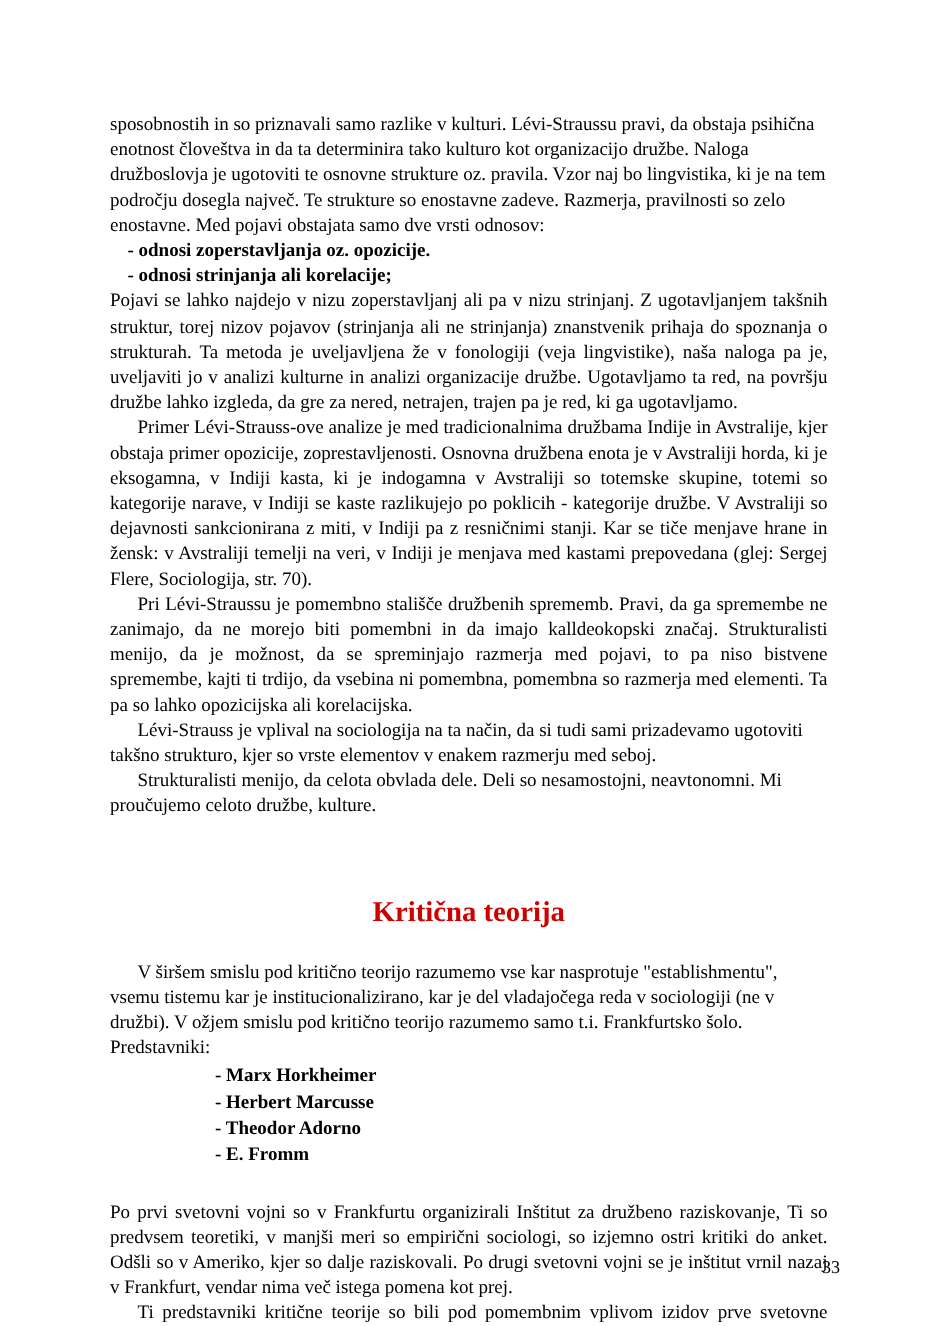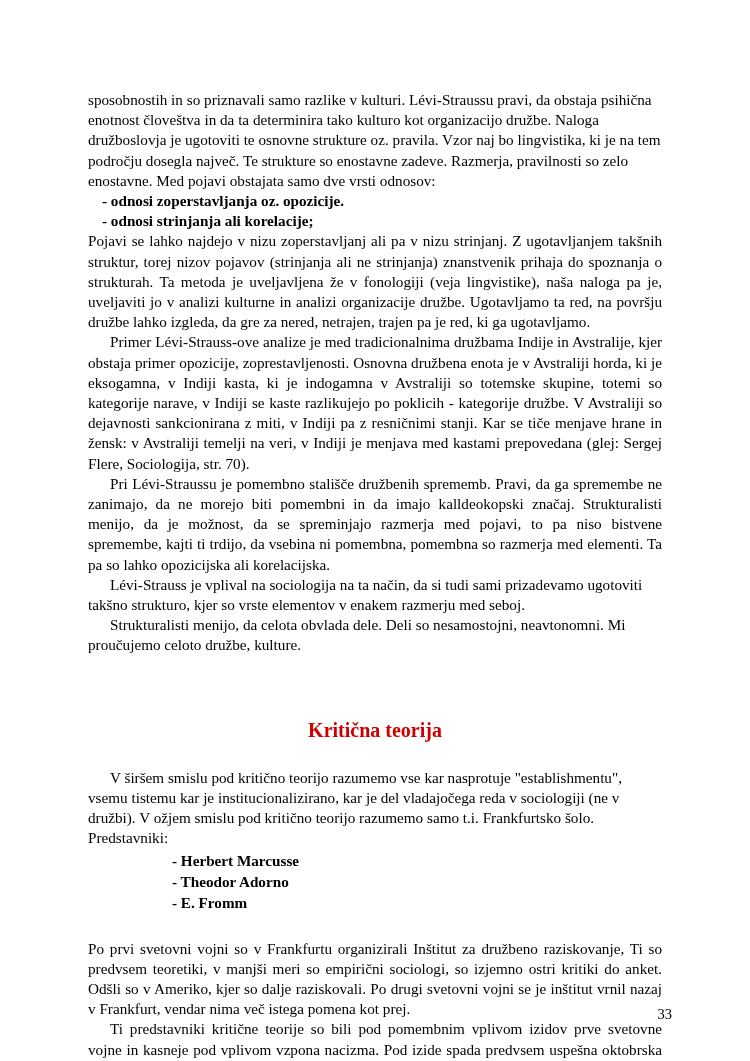--- a/index.html
+++ b/index.html
@@ -44,21 +44,21 @@
   .bullet-line {
     margin: 0;
     font-size: 15.2px;
     line-height: 20.2px;
     font-weight: bold;
     padding-left: 14px;
     text-align: left;
   }
   h2.section-heading {
     margin: 0;
-    font-size: 20px;
+    font-size: 23px;
     line-height: 24px;
     font-weight: bold;
     text-align: center;
     color: #d00000;
   }
   .heading-block {
     margin-top: 62px;
     margin-bottom: 26px;
   }
   .rep-label {
@@ -117,20 +117,21 @@
 
     <div class="heading-block">
       <h2 class="section-heading" style="color: rgb(208, 0, 0);">Kritična teorija</h2>
     </div>
 
     <p class="body-text indent tight">V širšem smislu pod kritično teorijo razumemo vse kar nasprotuje "establishmentu", vsemu tistemu kar je institucionalizirano, kar je del vladajočega reda v sociologiji (ne v družbi). V ožjem smislu pod kritično teorijo razumemo samo t.i. Frankfurtsko šolo.</p>
 
     <p class="rep-label">Predstavniki:</p>
 
     <div class="rep-list">
+      <p class="rep-item">- Marx Horkheimer</p>
       <p class="rep-item">- Herbert Marcusse</p>
       <p class="rep-item">- Theodor Adorno</p>
       <p class="rep-item">- E. Fromm</p>
     </div>
 
     <div class="gap-after-list"></div>
 
     <p class="body-text">Po prvi svetovni vojni so v Frankfurtu organizirali Inštitut za družbeno raziskovanje, Ti so predvsem teoretiki, v manjši meri so empirični sociologi, so izjemno ostri kritiki do anket. Odšli so v Ameriko, kjer so dalje raziskovali. Po drugi svetovni vojni se je inštitut vrnil nazaj v Frankfurt, vendar nima več istega pomena kot prej.</p>
 
     <p class="body-text indent">Ti predstavniki kritične teorije so bili pod pomembnim vplivom izidov prve svetovne vojne in kasneje pod vplivom vzpona nacizma. Pod izide spada predvsem uspešna oktobrska revolucija v Rusiji in neuspešne revolucije v Nemčiji, Madžarski. Marksizem tega časa je bil</p>

